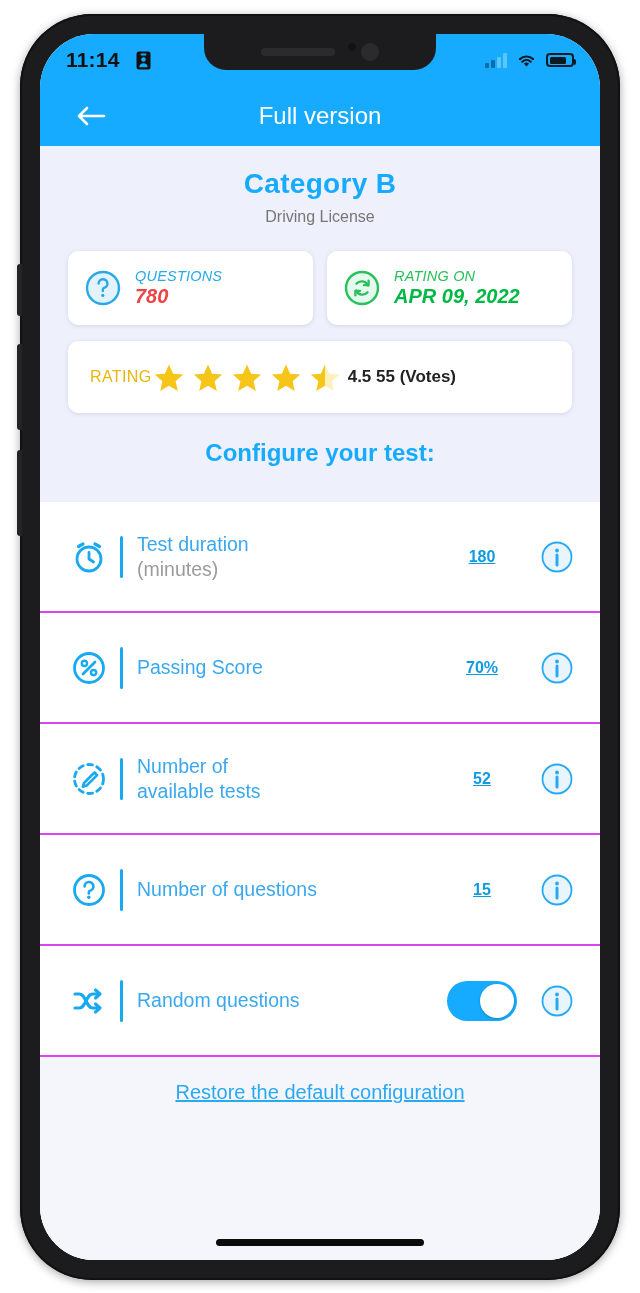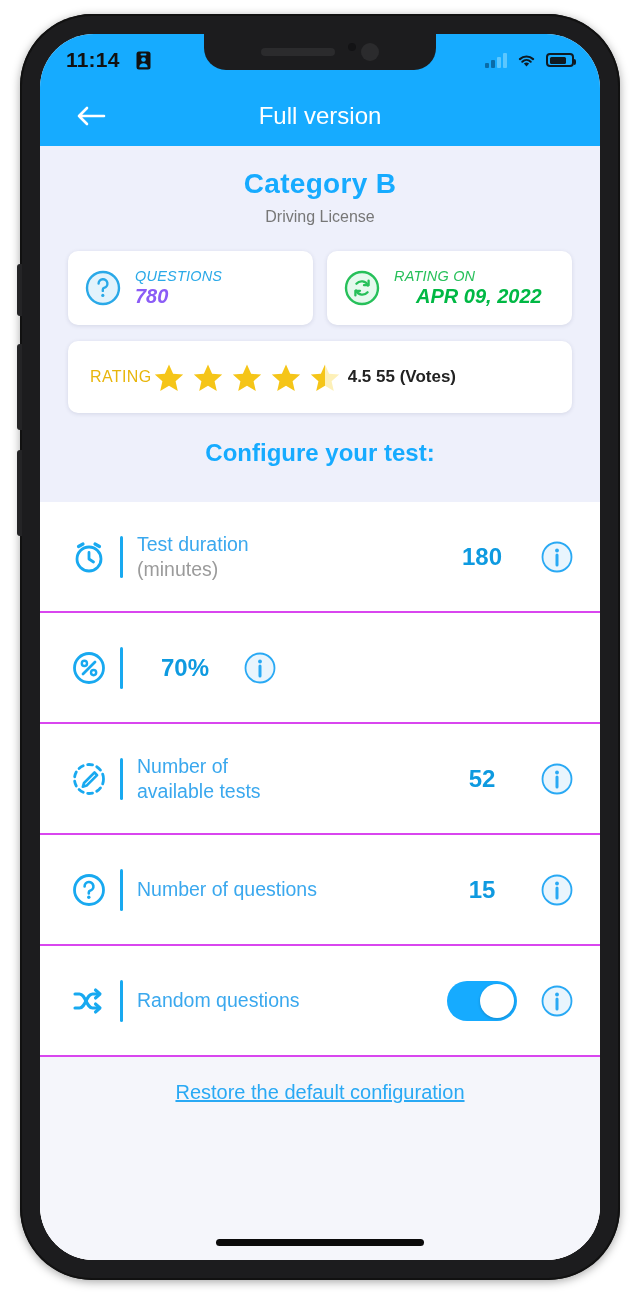--- a/index.html
+++ b/index.html
@@ -97,22 +97,22 @@
 
   .cards-row{ display:flex; gap:14px; margin-top:25px;font-style:italic; }
   .stat-card{
     flex:1; background:#fff; border-radius:10px;
     box-shadow:0 1px 4px rgba(40,50,90,.13);
     height:74px; display:flex; align-items:center; gap:13px; padding:0 16px;
   }
   .stat-text{ display:flex; flex-direction:column; justify-content:center; }
   .stat-label{ font-size:14.5px; letter-spacing:.2px; }
   .stat-value{ font-size:20px; font-weight:700; margin-top:1px; }
-  .blue  .stat-label{ color:#2aa9e8; } .blue  .stat-value{ color:#8b5cf6; }
-  .green .stat-label{ color:#27c05a; } .green .stat-value{ color:#00b844;margin-left:22px; }
+  .blue  .stat-label{ color:#2aa9e8; } .blue  .stat-value{ color:#ef4444; }
+  .green .stat-label{ color:#27c05a; } .green .stat-value{ color:#00b844; }
 
   #rating-card{
     background:#fff; border-radius:10px; box-shadow:0 1px 4px rgba(40,50,90,.13);
     height:72px; margin-top:16px; display:flex; align-items:center; padding:0 22px; gap:0;
   }
   #rating-label{ font-size:16px; color:#e8b60c; letter-spacing:.4px; }
   #stars{ display:flex; gap:5px; align-items:center; }
   #rating-value{ font-size:17px; font-weight:700; color:#222; margin-left:6px; }
 
   #configure-heading{ text-align:center; font-size:24px; font-weight:700; color:#16abff; margin-top:26px;}
@@ -120,21 +120,21 @@
   
   #settings-list{ background:#fff; flex:none; }
   .setting-row{
     height:111px; display:flex; align-items:center; padding:0 26px;
     border-bottom:2px solid #d946ef; background:#fff;
   }
   .row-icon{ width:46px; flex:none; display:flex; align-items:center; justify-content:center;}
   .row-bar{ width:3px; height:42px; background:#18a9f0; border-radius:2px; margin:0 14px 0 8px; flex:none;}
   .row-label{ flex:1; color:#3aa8ee; font-size:19.5px; line-height:1.25; }
   .row-label .sub{ color:#9b9b9b; display:block; }
-  .row-value{ font-size:24px; font-weight:700; color:#0e9ae0; width:96px; text-align:center; flex:none;}
+  .row-value{ font-size:16px; font-weight:700; color:#0e9ae0; width:96px; text-align:center; flex:none;text-decoration:underline;}
   .row-info{ width:44px; flex:none; display:flex; align-items:center; justify-content:flex-end; cursor:pointer;}
 
   .toggle{ width:70px; height:40px; border-radius:22px; background:#16abff; position:relative; flex:none;
            margin:0 13px 0 13px; cursor:pointer;}
   .toggle .knob{ position:absolute; right:3px; top:3px; width:34px; height:34px; border-radius:50%;
            background:#fff; box-shadow:0 1px 3px rgba(0,0,0,.2);}
 
   
   #footer{ flex:1; background:#f5f6fb; display:flex; flex-direction:column;
            align-items:center; justify-content:flex-start; padding-top:24px;gap:44px;}
@@ -285,20 +285,23 @@
         <div class="setting-row">
           <span class="row-icon">
             <svg width="40" height="40" viewBox="0 0 40 40">
               <circle cx="20" cy="20" r="14.5" fill="none" stroke="#18a9f0" stroke-width="2.8"></circle>
               <circle cx="15.4" cy="15.4" r="2.6" fill="none" stroke="#18a9f0" stroke-width="2.4"></circle>
               <circle cx="24.6" cy="24.6" r="2.6" fill="none" stroke="#18a9f0" stroke-width="2.4"></circle>
               <path d="M26 14 14 26" stroke="#18a9f0" stroke-width="2.8" stroke-linecap="round"></path>
             </svg>
           </span>
           <span class="row-bar"></span>
+          <span class="row-label">
+            <span>Passing Score</span>
+          </span>
           <span class="row-value">70%</span>
           <span class="row-info">
             <svg width="34" height="34" viewBox="0 0 34 34">
               <circle cx="17" cy="17" r="14.5" fill="#e9f5fd" stroke="#29a9f4" stroke-width="1.8"></circle>
               <circle cx="17" cy="10.5" r="1.9" fill="#29a9f4"></circle>
               <path d="M17 15v10" stroke="#29a9f4" stroke-width="3" stroke-linecap="round"></path>
             </svg>
           </span>
         </div>
 

